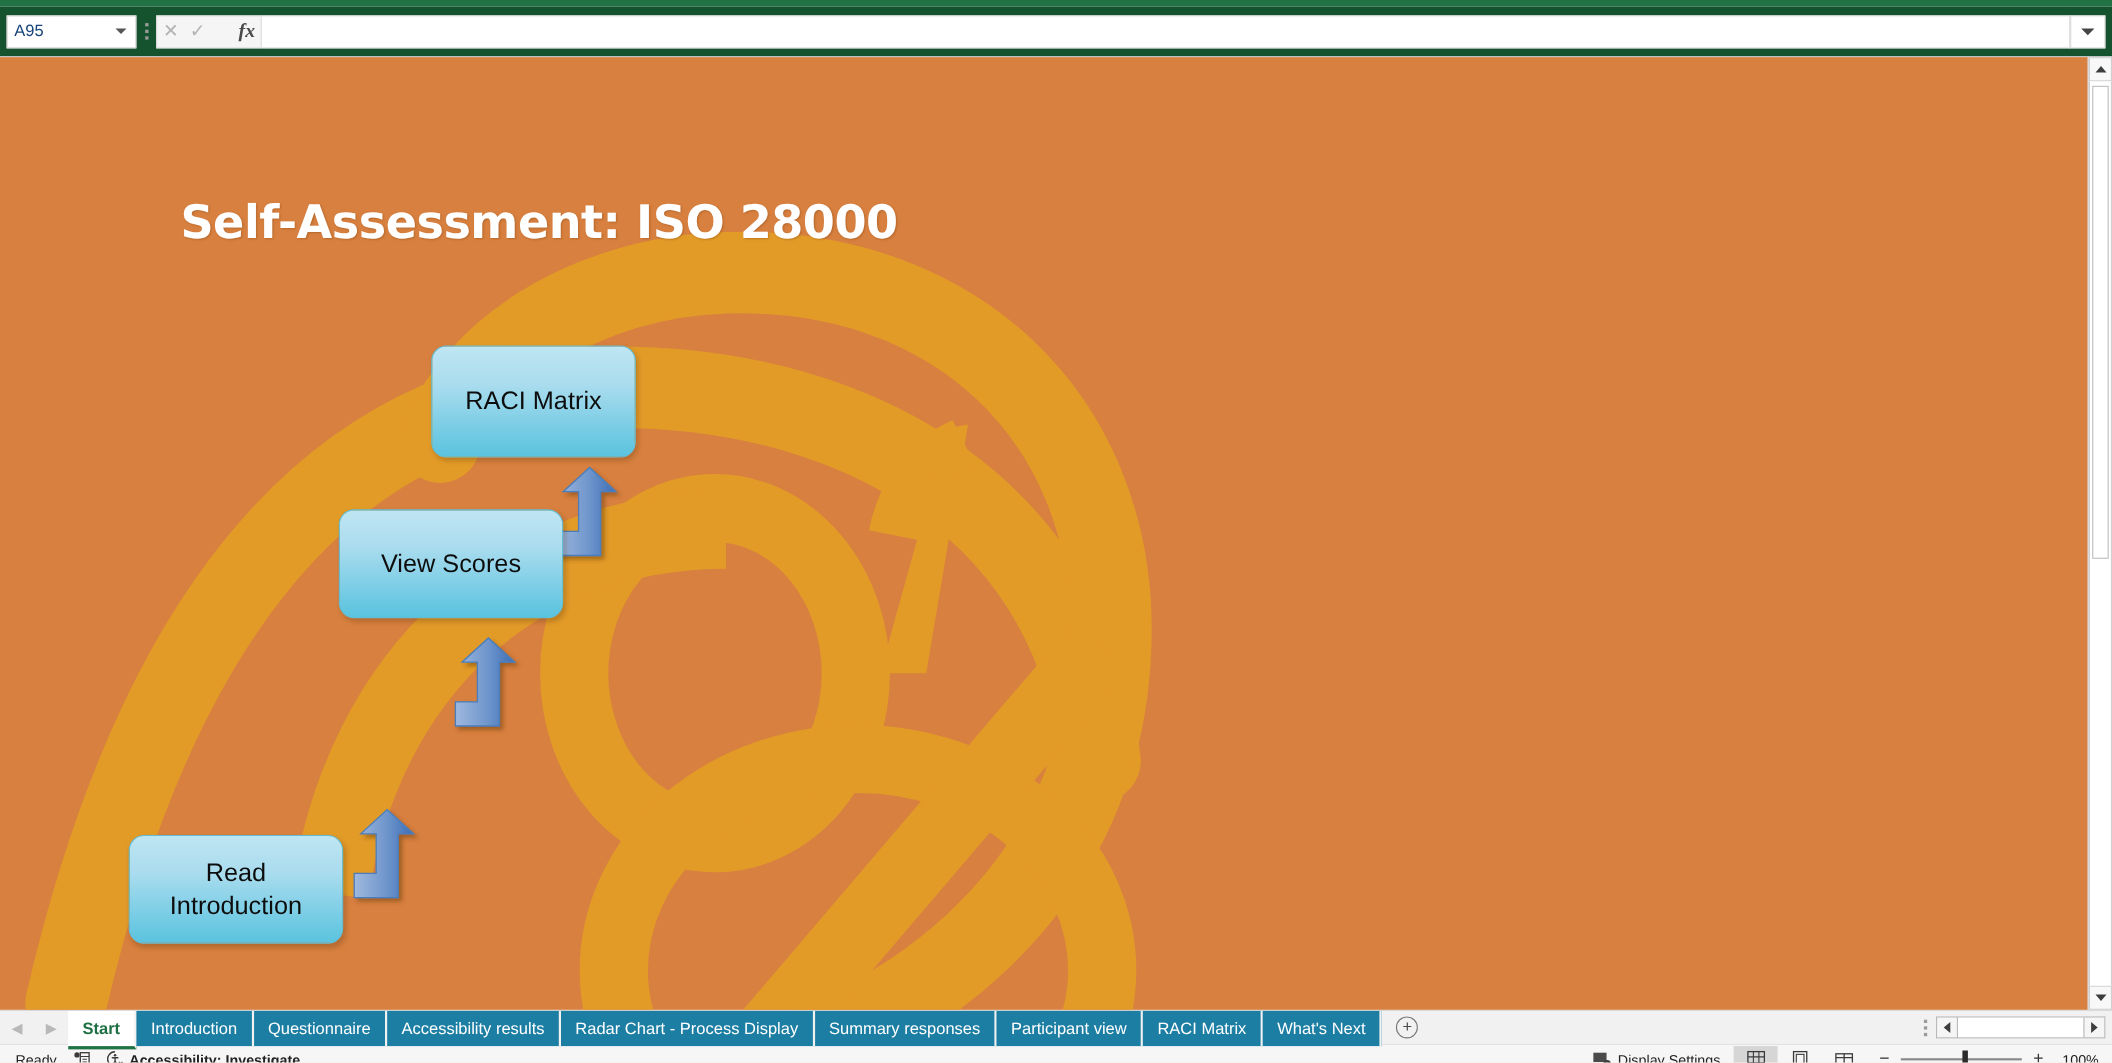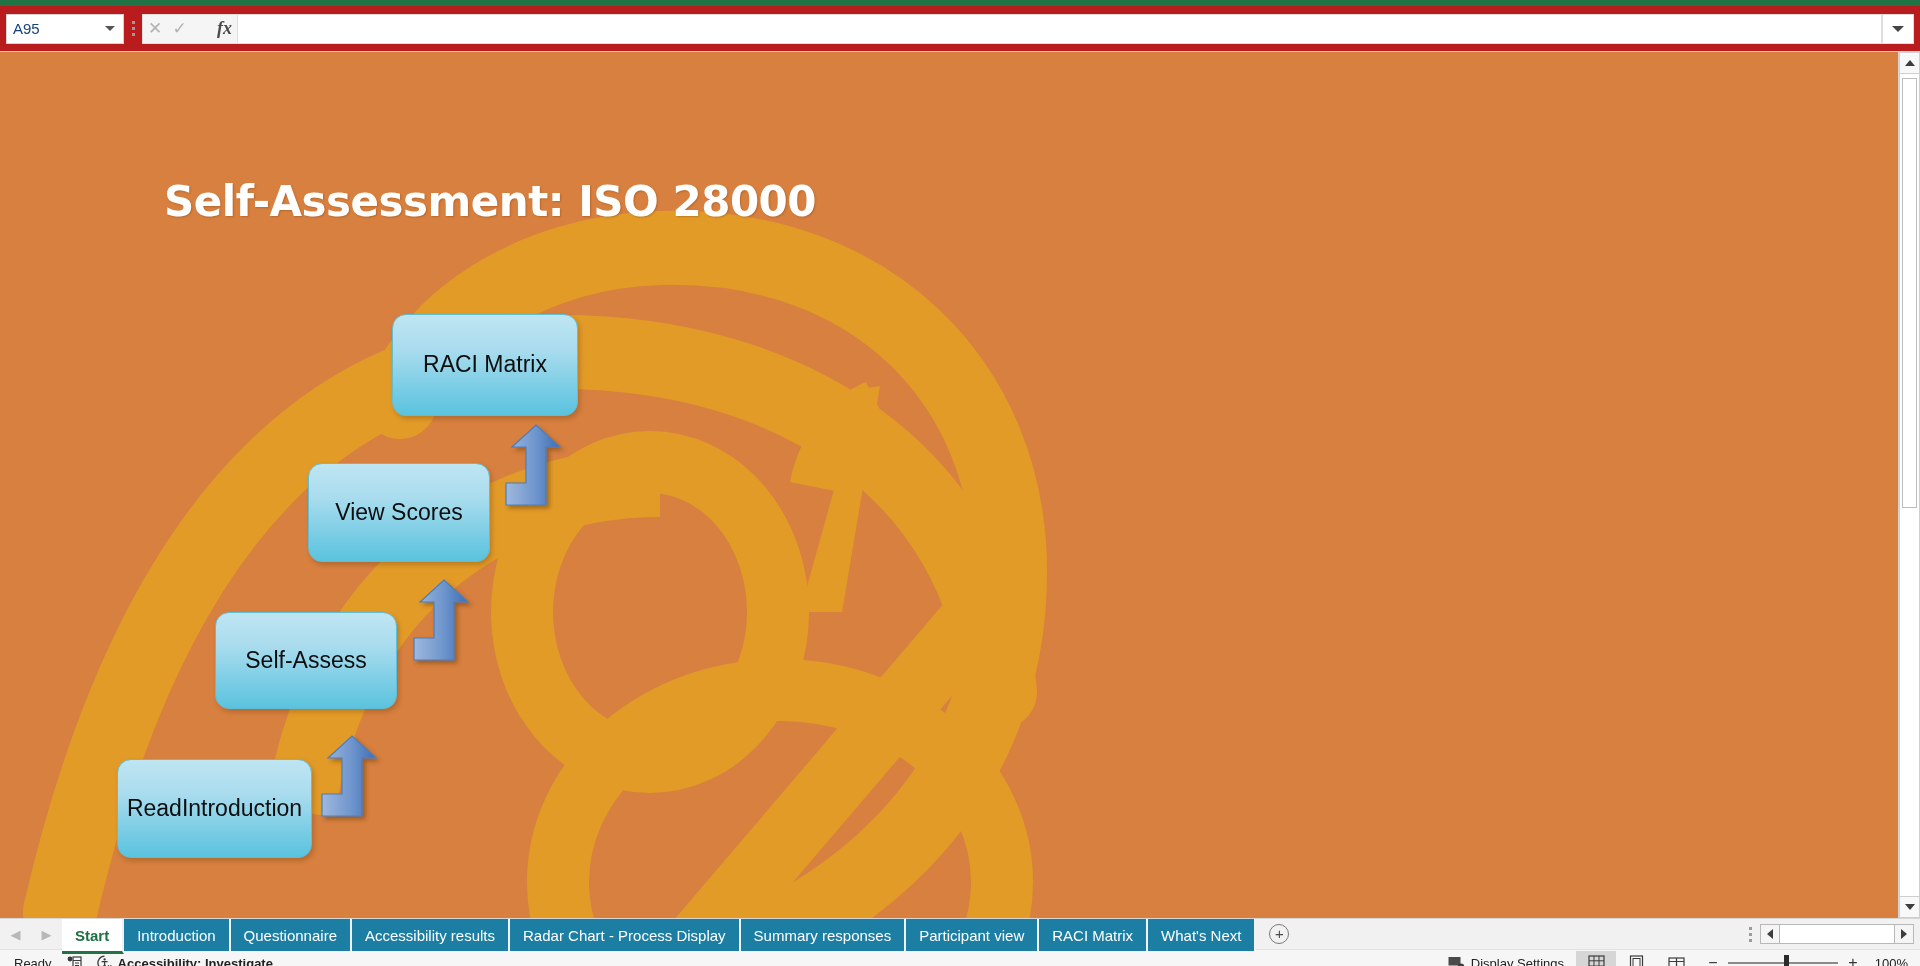--- a/index.html
+++ b/index.html
@@ -9,21 +9,21 @@
     font-family: "Liberation Sans", sans-serif;
     background: #ffffff;
   }
 
   
   .top-strip { height: 6px; background: #217346; width: 100%; }
 
   
   .formula-row {
     height: 46px;
-    background: #b91c1c;
+    background: #14532d;
     display: flex;
     align-items: center;
     padding: 0 6px;
     border-bottom: 1px solid #d0d0d0;
     position: relative;
   }
   .name-box {
     width: 118px; height: 30px;
     background: #ffffff;
     border: 1px solid #d3d3d3;
@@ -311,29 +311,26 @@
     <div class="bent-arrow" style="left:322px; top:684px;">
       <svg width="62" height="82" viewBox="0 0 62 82">
         <path filter="url(#ash1)" d="M 0,58 L 0,80 L 40,80 L 40,22 L 54,22 L 30,0 L 6,22 L 20,22 L 20,58 Z" fill="url(#agrad1)" stroke="#4A7EBB" stroke-width="1.2"></path>
       </svg>
     </div>
 
     <div class="flow-box" style="left:392px; top:262px; width:186px; height:102px;">
       <span>RACI Matrix</span>
     </div>
 
-    <div class="flow-box" style="left:308px; top:411px; width:182px; height:99px;">
+    <div class="flow-box" style="left:308px; top:411px; width:204px; height:99px;">
       <span>View Scores</span>
     </div>
 
-    <div class="flow-box" style="left:215px; top:560px; width:182px; height:97px;">
-      <span>Self-Assess</span>
-    </div>
-
-    <div class="flow-box" style="left:117px; top:707px; width:195px; height:99px; flex-direction:row;">
+
+    <div class="flow-box" style="left:117px; top:707px; width:195px; height:99px; flex-direction:column;">
       <span>Read</span>
       <span>Introduction</span>
     </div>
 
   </div>
 
   <div class="vscroll">
     <div class="vs-btn">
       <span class="tri-up"></span>
     </div>

